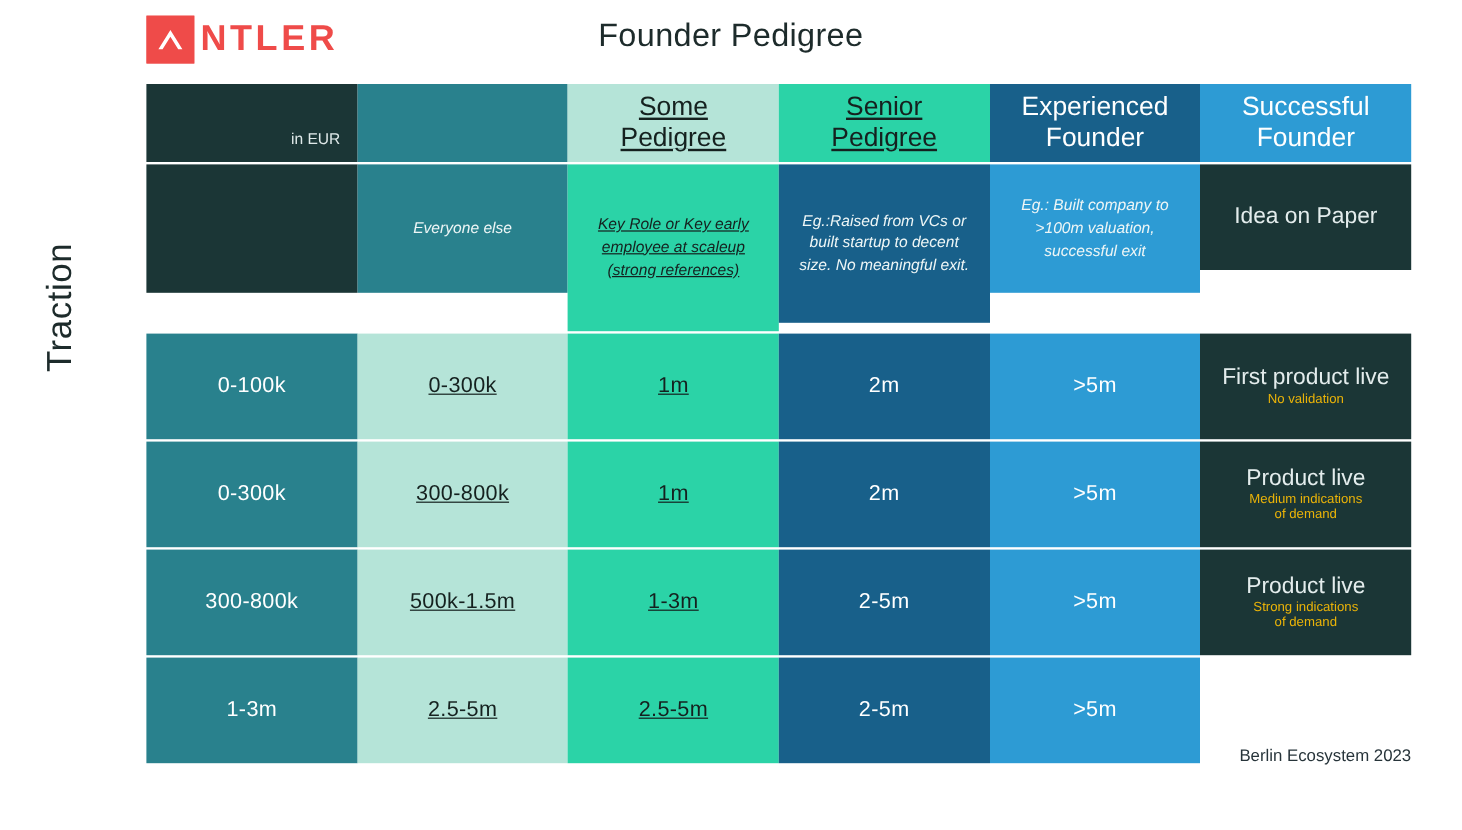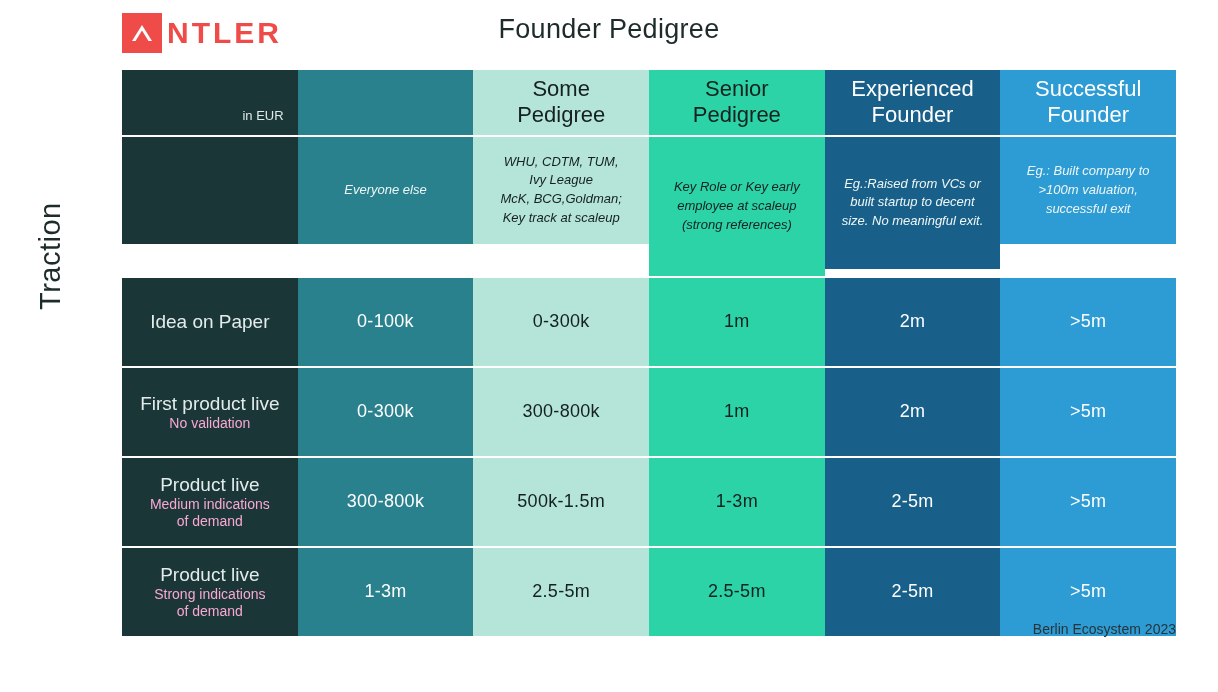--- a/index.html
+++ b/index.html
@@ -125,41 +125,41 @@
     align-items: center;
     justify-content: center;
     line-height: 1.22;
   }
   .row-label .main {
     font-size: 19px;
     font-weight: 400;
     color: #e3ecec;
   }
   .row-label .sub {
-    font-size: 14px;
-    font-weight: 400;
-    color: #f9a8d4;
+    font-size: 11px;
+    font-weight: 400;
+    color: #eab308;
   }
   .value {
     font-size: 18px;
     font-weight: 400;
     letter-spacing: 0.3px;
   }
 
   
   .c-dark   { background: #1b3636; }
   .c-teal   { background: #29818d; }
   .c-mint   { background: #b5e4d8; }
   .c-green  { background: #2bd3a7; }
   .c-navy   { background: #18608a; }
   .c-blue   { background: #2d9bd4; }
 
   .t-light  { color: #ffffff; }
   .t-soft   { color: #eef6f6; }
-  .t-dark   { color: #15211f; }
+  .t-dark   { color: #15211f; text-decoration: underline; }
 
   
   .footer-note {
     position: absolute;
     right: 42px;
     top: 621px;
     font-size: 14px;
     font-weight: 400;
     color: #27343a;
   }
@@ -204,26 +204,20 @@
   </div>
   <div class="cell c-blue">
     <span class="head-title t-light" style="white-space:pre-line;">Successful
 Founder</span>
   </div>
 
   <div class="cell c-dark r-desc-cell" style="height:107px;"></div>
   <div class="cell c-teal" style="height:107px;">
     <span class="desc-text t-soft" style="white-space:pre-line;">Everyone else</span>
   </div>
-  <div class="cell c-mint" style="height:107px;">
-    <span class="desc-text t-dark" style="white-space:pre-line;">WHU, CDTM, TUM,
-Ivy League
-McK, BCG,Goldman;
-Key track at scaleup</span>
-  </div>
   <div class="cell c-green" style="height:139px;">
     <span class="desc-text t-dark" style="white-space:pre-line;">Key Role or Key early
 employee at scaleup
 (strong references)</span>
   </div>
   <div class="cell c-navy" style="height:132px;">
     <span class="desc-text t-soft" style="white-space:pre-line;">Eg.:Raised from VCs or
 built startup to decent
 size. No meaningful exit.</span>
   </div>

